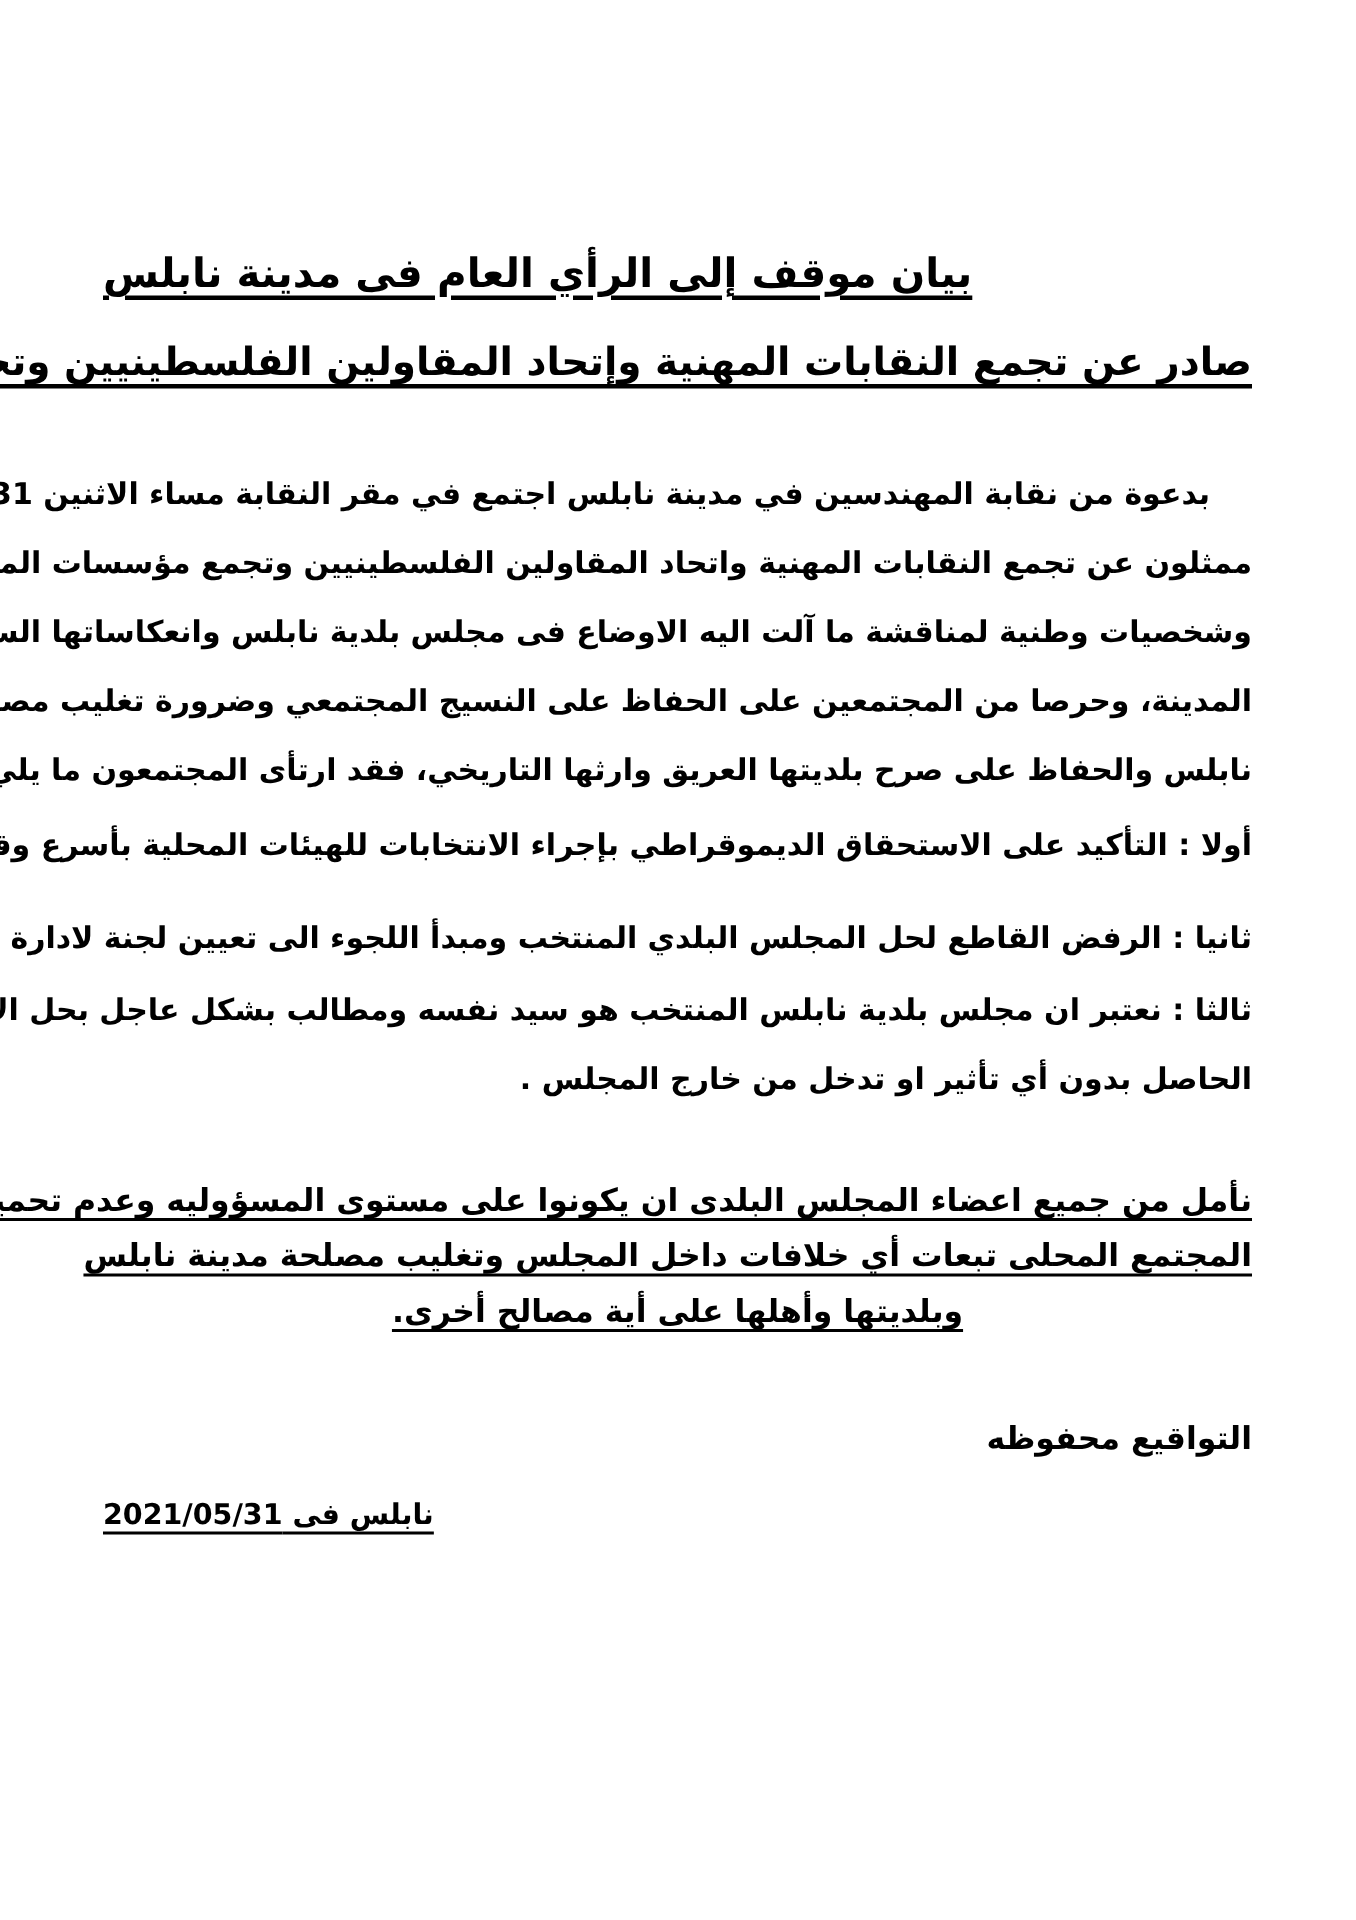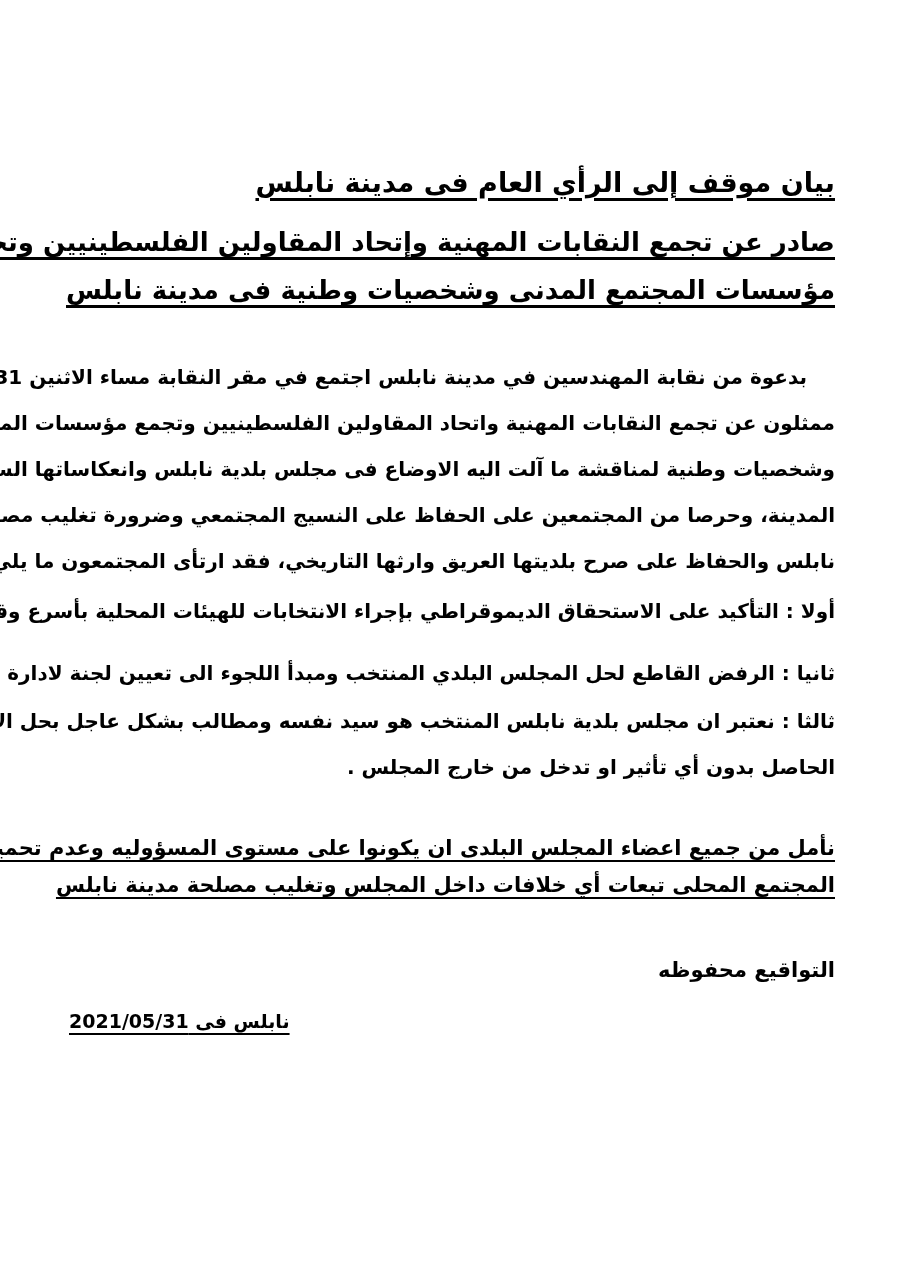--- a/index.html
+++ b/index.html
@@ -11,21 +11,21 @@
     background: #ffffff;
     color: #000000;
     font-family: "DejaVu Sans", sans-serif;
     font-weight: 700;
     direction: rtl;
     overflow: hidden;
   }
   .content { padding: 162px 69px 0 69px; }
 
   .title-line {
-    text-align: right;
+    text-align: left;
     font-size: 27px;
     line-height: 42px;
     white-space: nowrap;
     text-decoration: underline;
     text-decoration-thickness: 2.5px;
     text-underline-offset: 6px;
   }
 
   .subtitle { margin-top: 14px; }
   .subtitle .line {
@@ -91,21 +91,20 @@
 </head>
 <body>
 
 <div class="page">
   <div class="content">
 
     <div class="title-line">بيان موقف إلى الرأي العام فى مدينة نابلس</div>
 
     <div class="subtitle">
         <div class="line">صادر عن تجمع النقابات المهنية وإتحاد المقاولين الفلسطينيين وتجمع</div>
-        <div class="line">مؤسسات المجتمع المدنى وشخصيات وطنية فى مدينة نابلس</div>
       </div>
 
     <div class="body-par intro">
         <div class="line">بدعوة من نقابة المهندسين في مدينة نابلس اجتمع في مقر النقابة مساء الاثنين 2021/05/31</div>
         <div class="line">ممثلون عن تجمع النقابات المهنية واتحاد المقاولين الفلسطينيين وتجمع مؤسسات المجتمع المدني</div>
         <div class="line">وشخصيات وطنية لمناقشة ما آلت اليه الاوضاع فى مجلس بلدية نابلس وانعكاساتها السلبية على</div>
         <div class="line">المدينة، وحرصا من المجتمعين على الحفاظ على النسيج المجتمعي وضرورة تغليب مصلحة مدينة</div>
         <div class="line">نابلس والحفاظ على صرح بلديتها العريق وارثها التاريخي، فقد ارتأى المجتمعون ما يلي :</div>
       </div>
 
@@ -118,20 +117,21 @@
       </div>
 
     <div class="body-par res-third">
         <div class="line">ثالثا : نعتبر ان مجلس بلدية نابلس المنتخب هو سيد نفسه ومطالب بشكل عاجل بحل الإشكال</div>
         <div class="line">الحاصل بدون أي تأثير او تدخل من خارج المجلس .</div>
       </div>
 
     <div class="closing">
         <div class="line">نأمل من جميع اعضاء المجلس البلدى ان يكونوا على مستوى المسؤوليه وعدم تحميل</div>
         <div class="line">المجتمع المحلى تبعات أي خلافات داخل المجلس وتغليب مصلحة مدينة نابلس</div>
+        <div class="line">وبلديتها وأهلها على أية مصالح أخرى.</div>
       </div>
 
     <div class="signatures">التواقيع محفوظه</div>
 
     <div class="dateline">نابلس فى 2021/05/31</div>
 
   </div>
 </div>
 
 </body></html>

